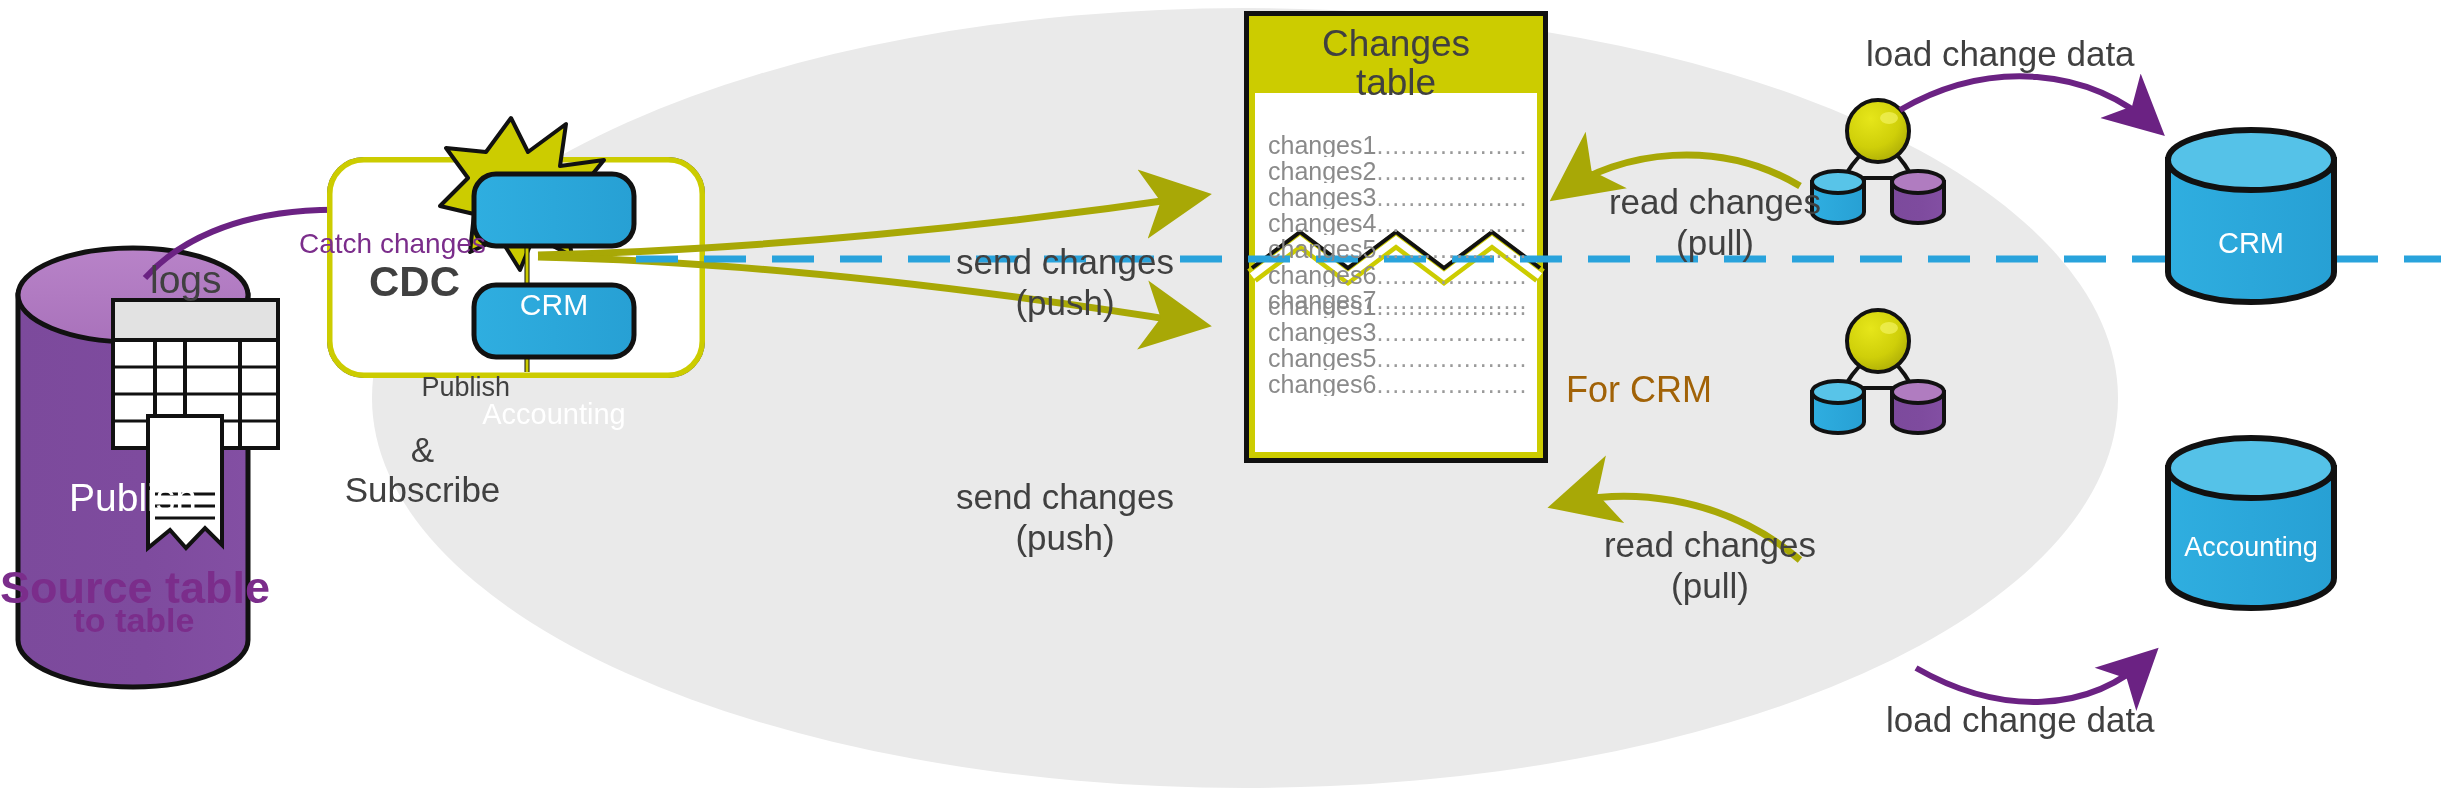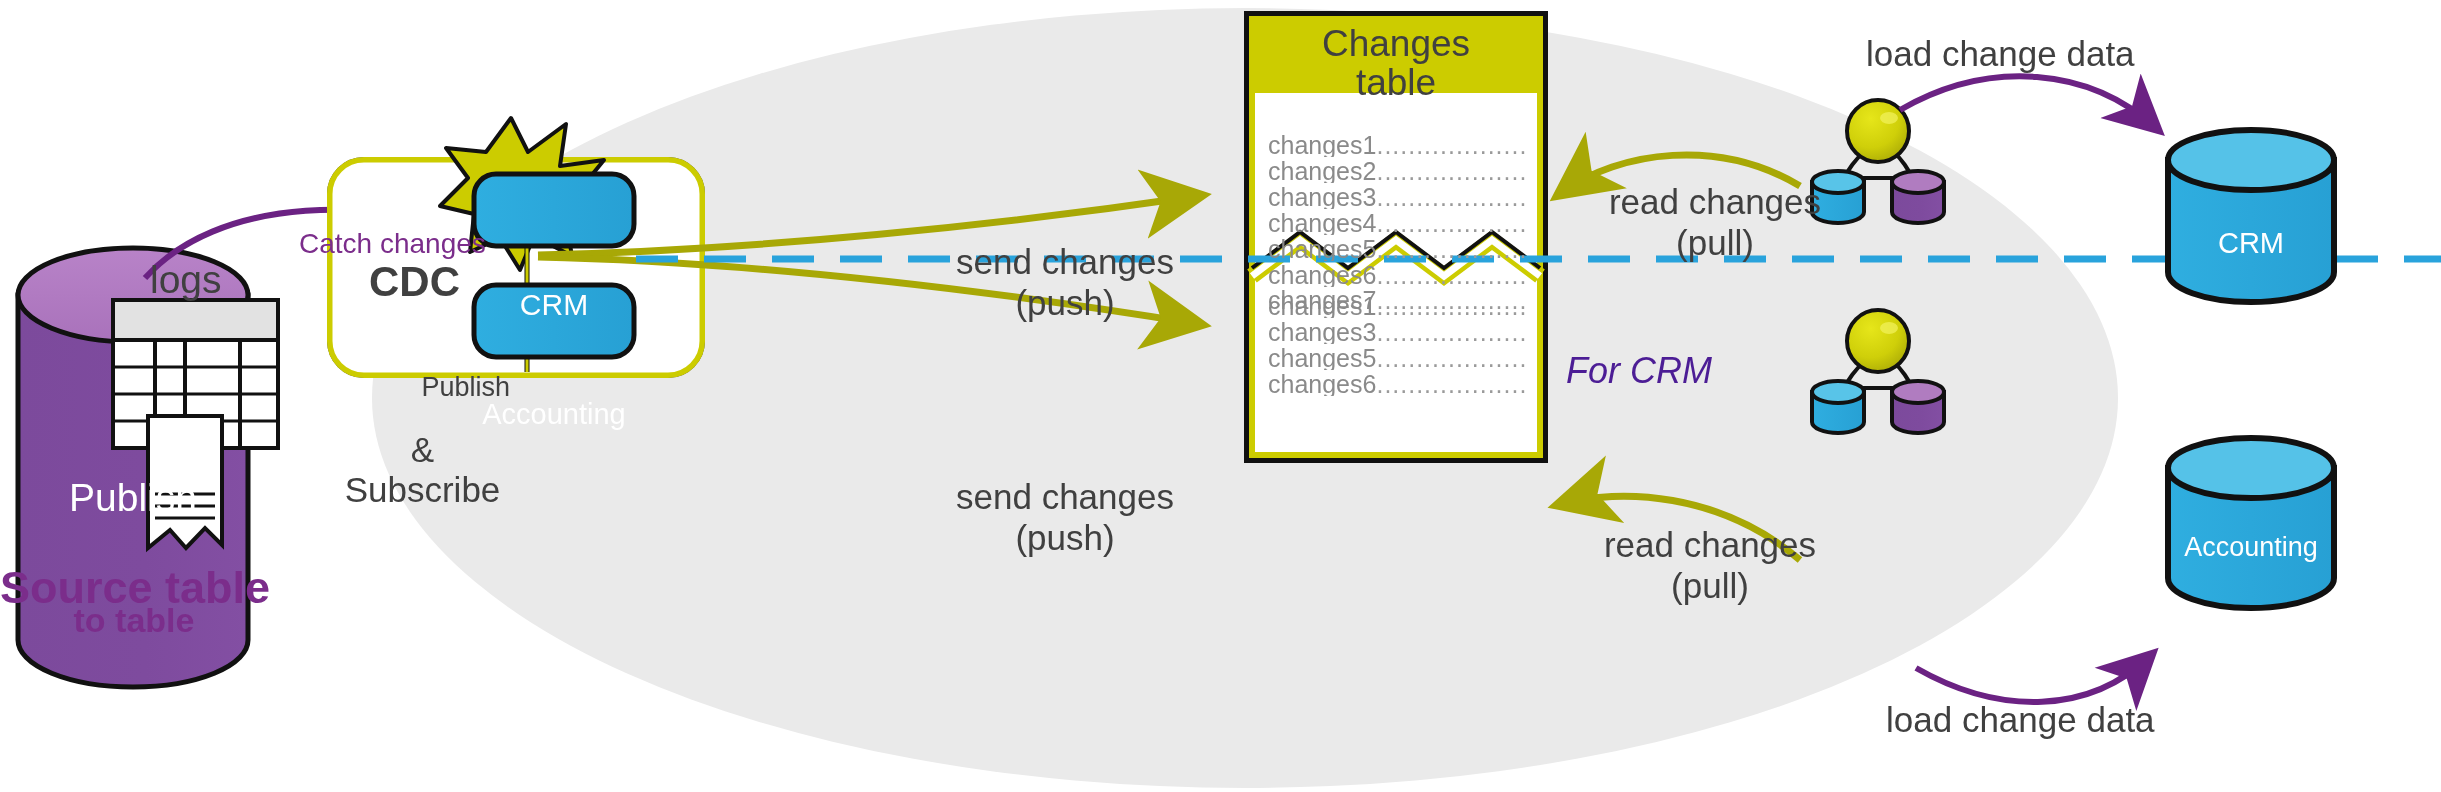--- a/index.html
+++ b/index.html
@@ -4,21 +4,21 @@
 <style>
   html,body{margin:0;padding:0;background:#ffffff;}
   body{width:2441px;height:792px;overflow:hidden;font-family:"Liberation Sans",sans-serif;}
   #stage{position:relative;width:2441px;height:792px;background:#ffffff;}
   svg.layer{position:absolute;left:0;top:0;width:2441px;height:792px;}
   .lbl{position:absolute;white-space:pre;line-height:1.12;}
 
   .t-purple-bold{color:#7B2D8B;font-weight:bold;}
   .t-purple{color:#7B2D8B;}
   .t-dark{color:#404040;}
-  .t-blue-it{color:#4c1d95;font-style:italic;}
+  .t-blue-it{color:#a16207;margin-top:19px;}
   .t-white{color:#ffffff;}
   .ctr{text-align:center;}
 </style>
 </head>
 <body>
 
 <div id="stage">
 
   <svg class="layer" viewBox="0 0 2441 792">
     <defs>

